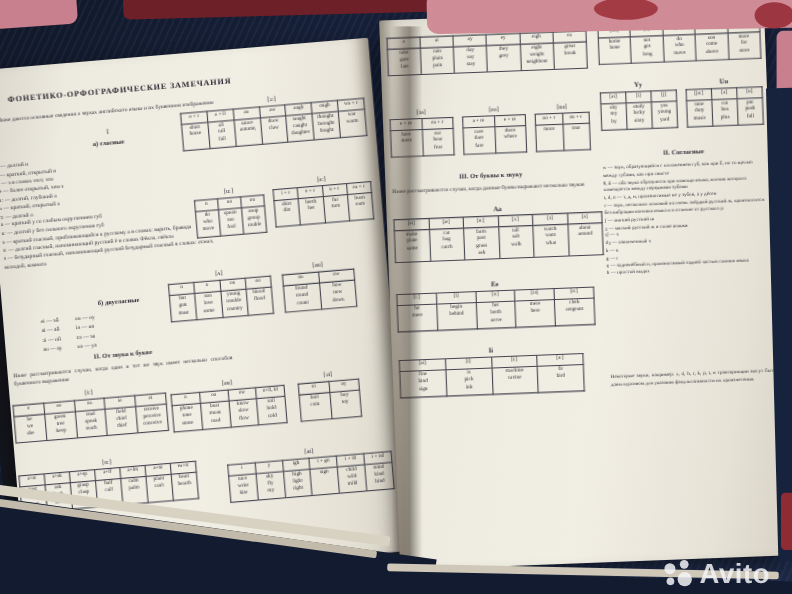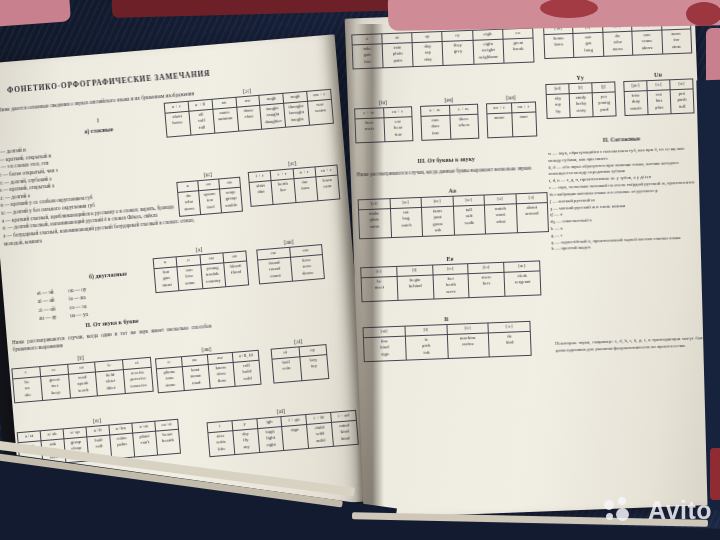--- a/index.html
+++ b/index.html
@@ -54,21 +54,21 @@
   .pair-col { font-size:5.2px; line-height:1.6; }
   .sblock { position:absolute; }
   .slabel { text-align:center; font-size:5.8px; margin-bottom:1.5px; color:#2d2d35; }
   .slabel.letter { font-weight:bold; font-size:6.2px; }
   table.stable { width:100%; border-collapse:collapse; table-layout:fixed; }
   .stable th, .stable td { border:1px solid #44444f; font-size:4.8px; line-height:1.3;
       text-align:center; vertical-align:top; padding:1.5px 1px; color:#2e2e36; white-space:pre-line; }
   .stable th { height:10px; font-weight:normal; vertical-align:middle; }
   .stable td { height:24px; }
 
-  .watermark { position:absolute; left:604px; top:496px; display:flex; align-items:center; gap:17px;
+  .watermark { position:absolute; left:604px; top:508px; display:flex; align-items:center; gap:5px;
                z-index:50; color:rgba(245,245,248,.85); }
   .wm-dots { position:relative; width:27px; height:27px; }
   .wm-dots i { position:absolute; border-radius:50%; background:rgba(245,245,248,.85); }
   .wm-d1 { left:0; top:3px; width:10px; height:10px; }
   .wm-d2 { left:14px; top:0; width:8px; height:8px; }
   .wm-d3 { left:2px; top:16px; width:7px; height:7px; }
   .wm-d4 { left:12px; top:11px; width:13px; height:13px; }
   .wm-text { font-family:"Liberation Sans","DejaVu Sans",sans-serif; font-weight:bold; font-size:25px; letter-spacing:.5px; }
 </style>
 </head>

